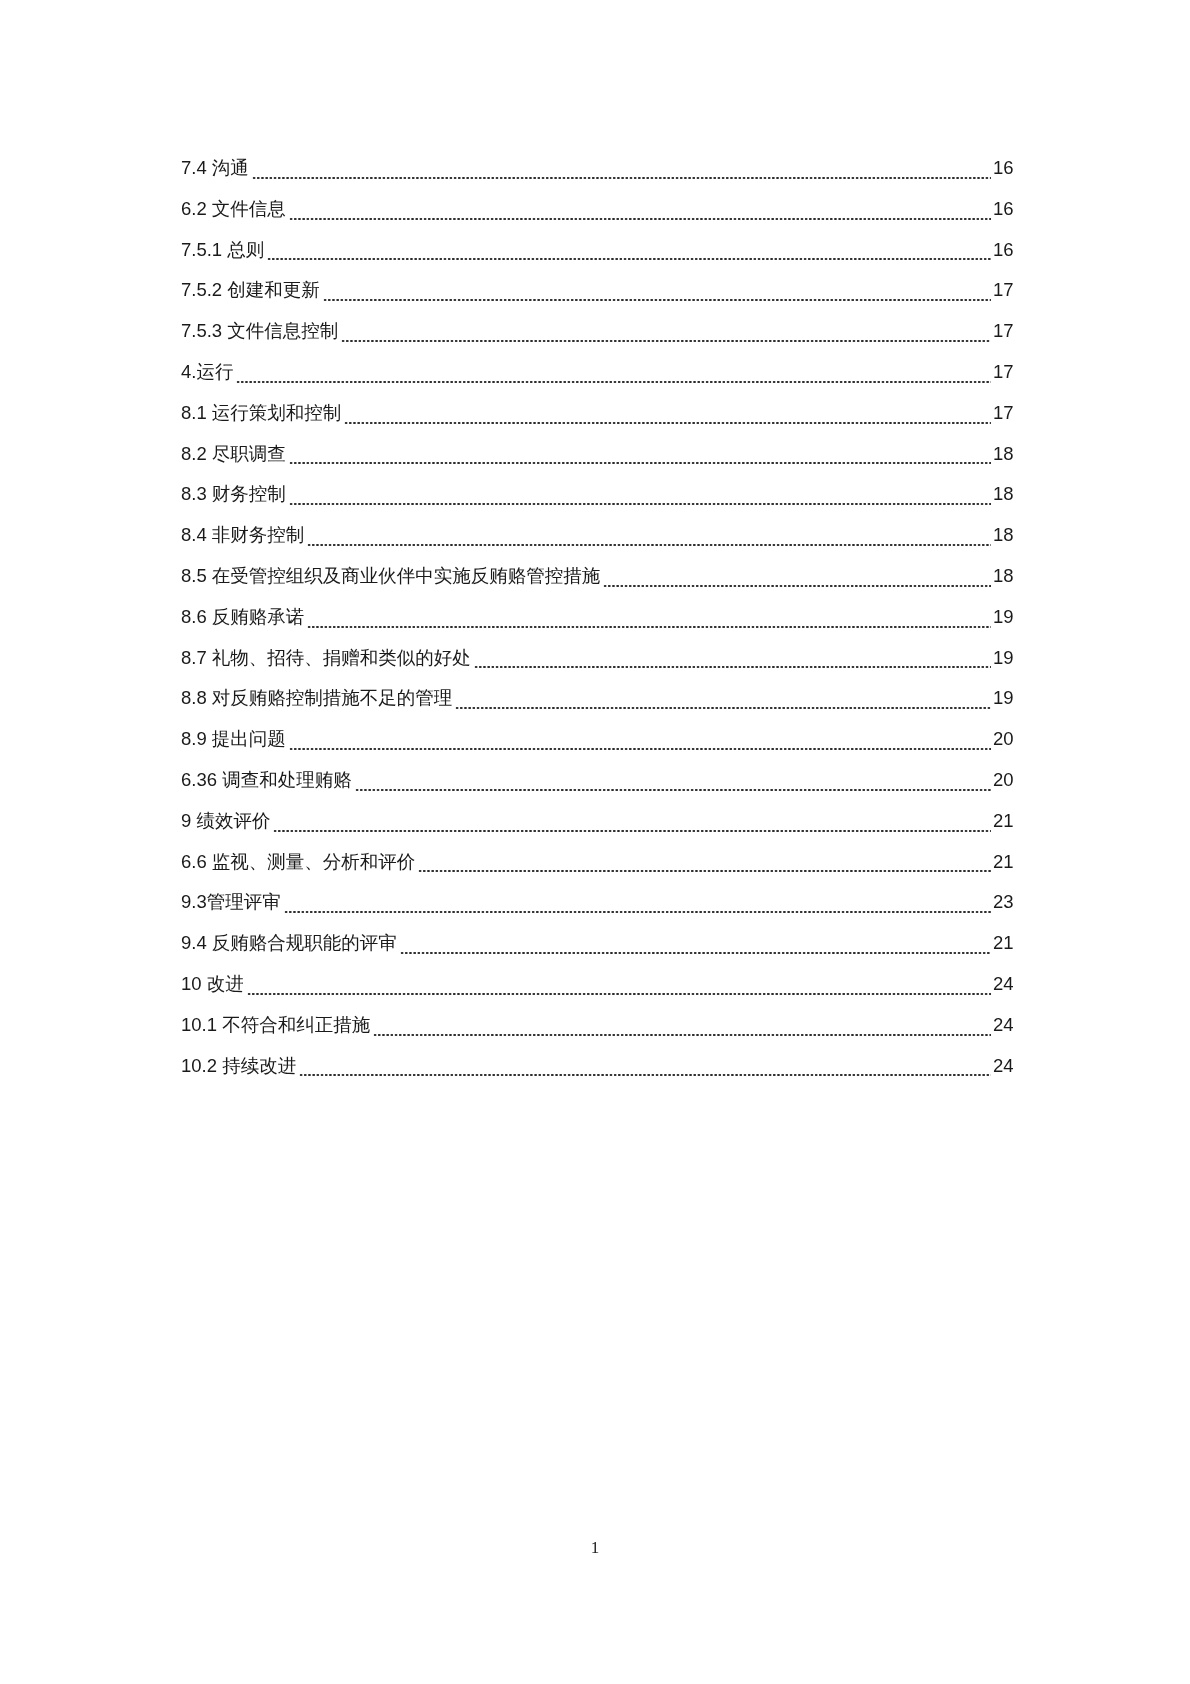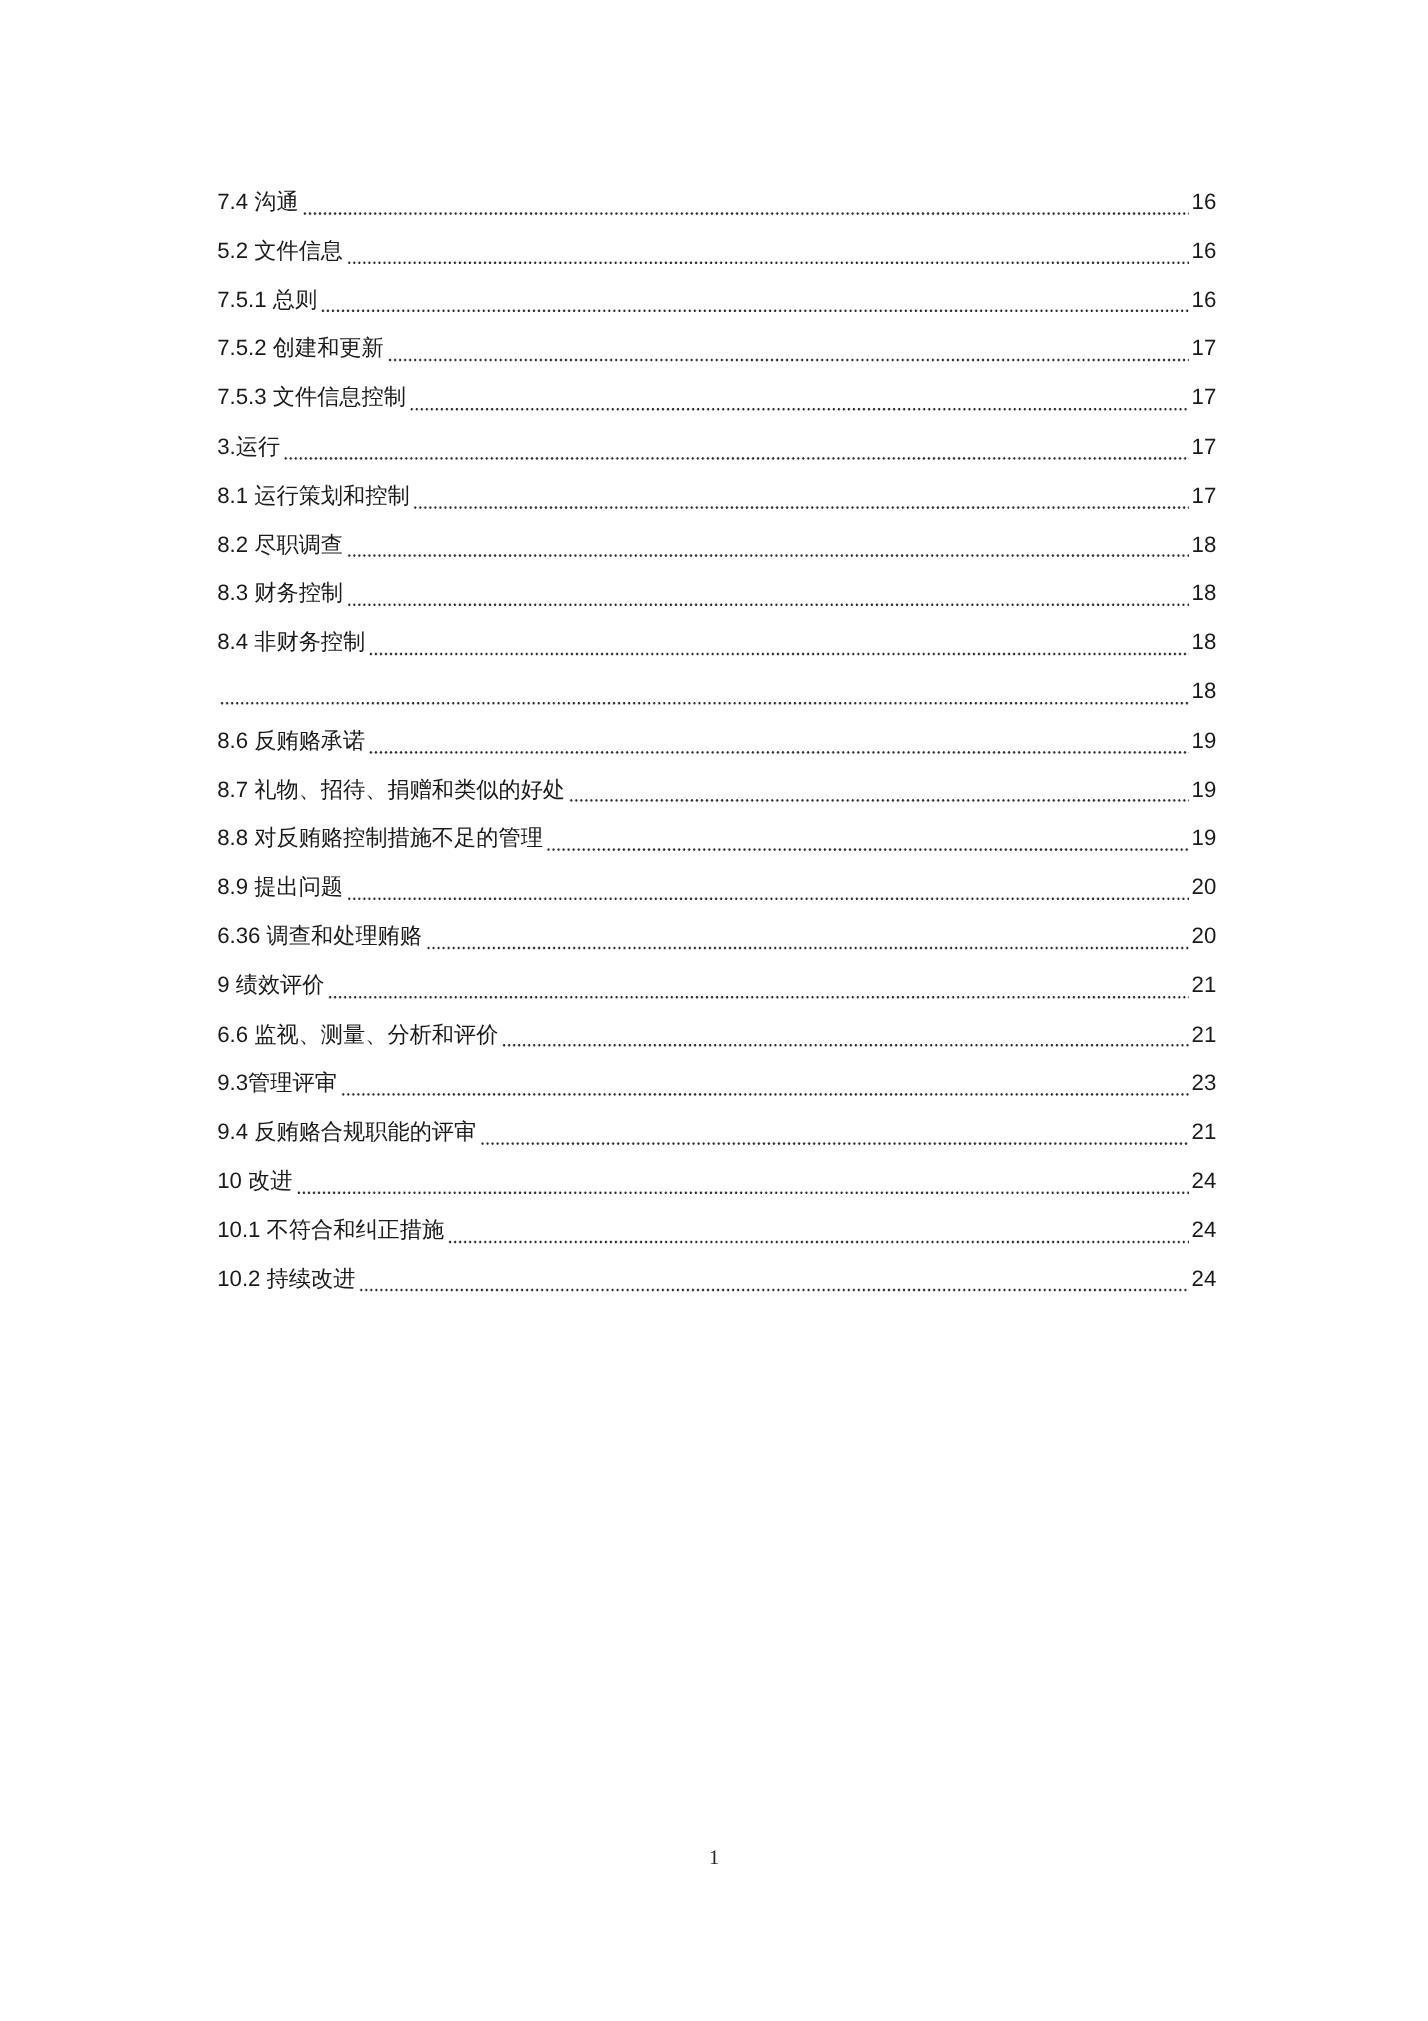--- a/index.html
+++ b/index.html
@@ -81,41 +81,41 @@
 <body>
 
 <div class="page">
   <div class="toc" id="toc">
       <div class="toc-entry">
     <span class="toc-label">7.4  沟通</span>
     <span class="toc-leader"></span>
     <span class="toc-page">16</span>
   </div>
       <div class="toc-entry">
-    <span class="toc-label">5.2  文件信息</span>
+    <span class="toc-label">6.2  文件信息</span>
     <span class="toc-leader"></span>
     <span class="toc-page">16</span>
   </div>
       <div class="toc-entry">
     <span class="toc-label">7.5.1  总则</span>
     <span class="toc-leader"></span>
     <span class="toc-page">16</span>
   </div>
       <div class="toc-entry">
     <span class="toc-label">7.5.2  创建和更新</span>
     <span class="toc-leader"></span>
     <span class="toc-page">17</span>
   </div>
       <div class="toc-entry">
     <span class="toc-label">7.5.3 文件信息控制</span>
     <span class="toc-leader"></span>
     <span class="toc-page">17</span>
   </div>
       <div class="toc-entry">
-    <span class="toc-label">3.运行</span>
+    <span class="toc-label">4.运行</span>
     <span class="toc-leader"></span>
     <span class="toc-page">17</span>
   </div>
       <div class="toc-entry">
     <span class="toc-label">8.1  运行策划和控制</span>
     <span class="toc-leader"></span>
     <span class="toc-page">17</span>
   </div>
       <div class="toc-entry">
     <span class="toc-label">8.2  尽职调查</span>
@@ -126,20 +126,21 @@
     <span class="toc-label">8.3 财务控制</span>
     <span class="toc-leader"></span>
     <span class="toc-page">18</span>
   </div>
       <div class="toc-entry">
     <span class="toc-label">8.4 非财务控制</span>
     <span class="toc-leader"></span>
     <span class="toc-page">18</span>
   </div>
       <div class="toc-entry">
+    <span class="toc-label">8.5 在受管控组织及商业伙伴中实施反贿赂管控措施</span>
     <span class="toc-leader"></span>
     <span class="toc-page">18</span>
   </div>
       <div class="toc-entry">
     <span class="toc-label">8.6  反贿赂承诺</span>
     <span class="toc-leader"></span>
     <span class="toc-page">19</span>
   </div>
       <div class="toc-entry">
     <span class="toc-label">8.7 礼物、招待、捐赠和类似的好处</span>

